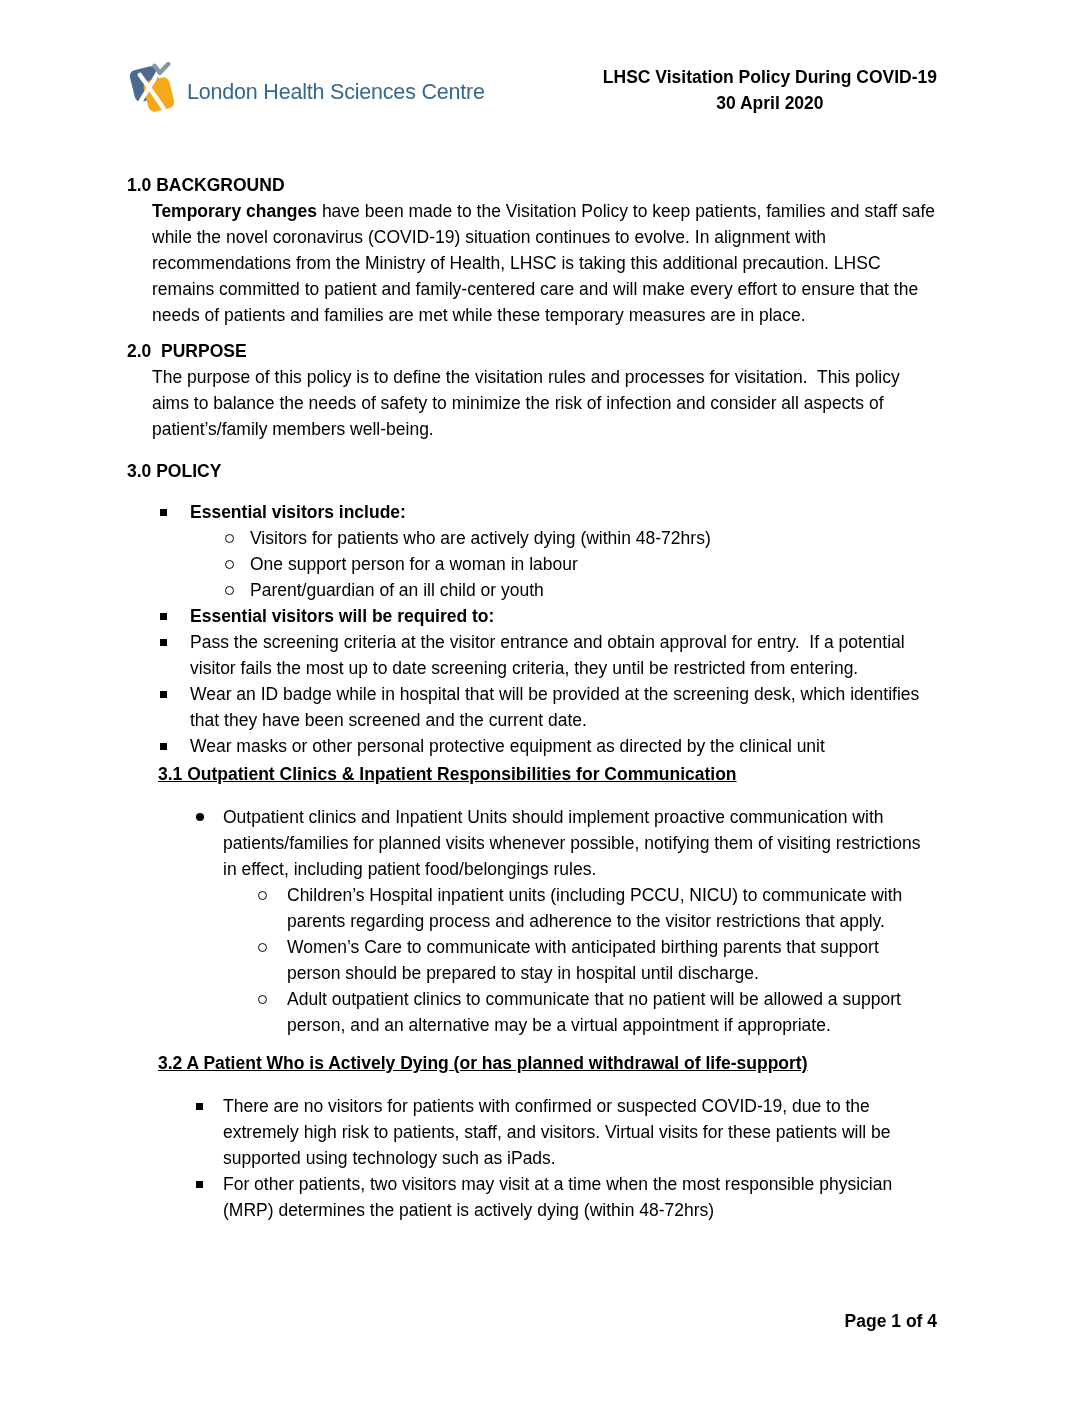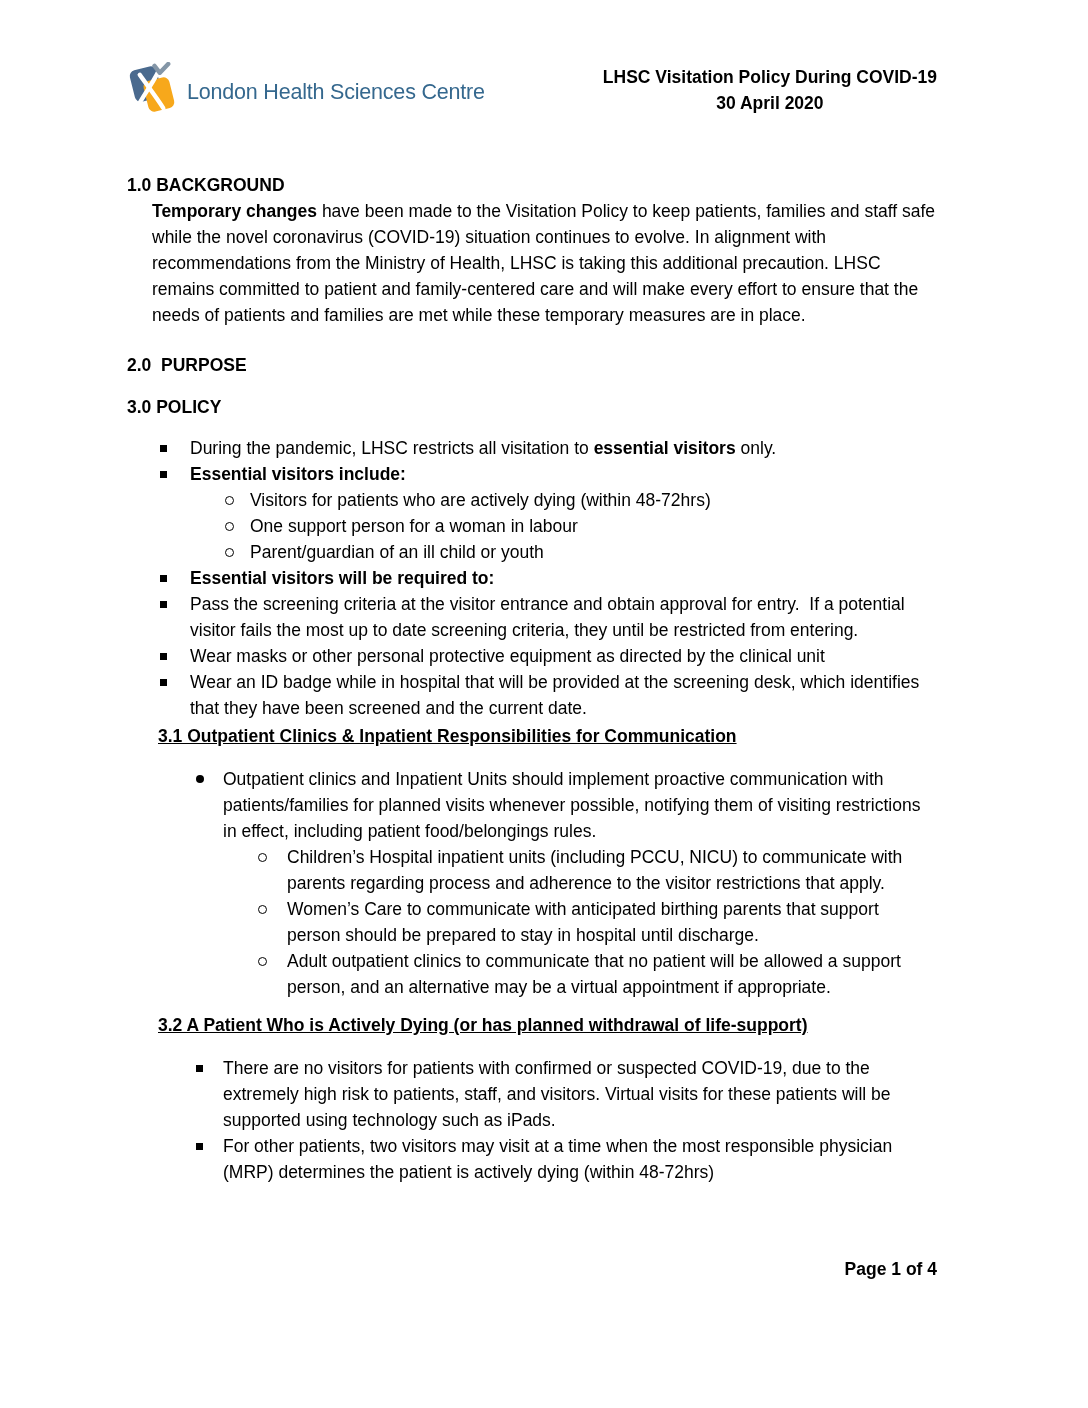--- a/index.html
+++ b/index.html
@@ -23,21 +23,21 @@
   .logo-mark { width:51px; height:51px; flex:0 0 auto; }
   .org-name { font-size:21.5px; color:#35688E; letter-spacing:-0.2px; line-height:1; padding-top:10px; }
   .doc-meta { text-align:center; font-weight:bold; line-height:26px; padding-top:2px; }
 
   
   .content { padding-top:57px; }
   .sec-heading { font-weight:bold; margin:0; }
   .sub-heading { font-weight:bold; text-decoration:underline; margin:0 0 0 31px; }
   .body-para { margin:0 0 0 25px; }
 
-  #purpose-heading { margin-top:24px; }
+  #purpose-heading { margin-top:10px; }
   #policy-heading  { margin-top:16px; }
   #s31-heading     { margin-top:2px; }
   #s32-heading     { margin-top:12px; }
 
   .list { margin:0; padding:0; list-style:none; }
   .policy-list { margin-top:15px; }
   .s31-list, .s32-list { margin-top:17px; }
 
   .li { display:flex; align-items:flex-start; }
   .li .txt { flex:1 1 auto; }
@@ -49,21 +49,21 @@
   .lvl2b  { margin-left:131px; } .lvl2b .mk  { flex:0 0 29px; }
 
   .mk { display:flex; align-items:flex-start; }
   .mk-sq     { width:7px; height:7px; background:#000; margin-top:10px; }
   .mk-dot    { width:8px; height:8px; background:#000; border-radius:50%; margin-top:9px; }
   .mk-circle { width:7px; height:7px; border:1.6px solid #000; border-radius:50%; margin-top:9px; background:transparent; }
 
   .bold { font-weight:bold; }
 
   .footer {
-    position:absolute; top:1256px; right:128px;
+    position:absolute; top:1308px; right:128px;
     font-weight:bold;
   }
 </style>
 </head>
 <body>
 
 <div class="page">
 
   <div class="header-row">
     <div class="logo-lockup">
@@ -81,30 +81,25 @@
       <div>30 April 2020</div>
     </div>
   </div>
 
   <div class="content">
 
     <p class="sec-heading t" id="bg-heading">1.0 BACKGROUND</p>
     <p class="body-para t"><b class="bold">Temporary changes</b><span class="t"> have been made to the Visitation Policy to keep patients, families and staff safe while the novel coronavirus (COVID-19) situation continues to evolve. In alignment with recommendations from the Ministry of Health, LHSC is taking this additional precaution. LHSC remains committed to patient and family-centered care and will make every effort to ensure that the needs of patients and families are met while these temporary measures are in place.</span></p>
 
     <p class="sec-heading t" id="purpose-heading">2.0  PURPOSE</p>
+    <p class="body-para t">The purpose of this policy is to define the visitation rules and processes for visitation.  This policy aims to balance the needs of safety to minimize the risk of infection and consider all aspects of patient’s/family members well-being.</p>
 
     <p class="sec-heading t" id="policy-heading">3.0 POLICY</p>
 
     <ul class="list policy-list">
-      <li class="li lvl1">
-        <span class="mk">
-            <span class="mk-sq"></span>
-          </span>
-        <span class="txt t"><span class="t">During the pandemic, LHSC restricts all visitation to </span><b class="bold t">essential visitors</b><span class="t"> only.</span></span>
-      </li>
       <li class="li lvl1">
         <span class="mk">
             <span class="mk-sq"></span>
           </span>
         <span class="txt t bold">Essential visitors include:</span>
       </li>
       <li class="li lvl2">
         <span class="mk">
             <span class="mk-circle"></span>
           </span>
@@ -131,27 +126,27 @@
       <li class="li lvl1">
         <span class="mk">
             <span class="mk-sq"></span>
           </span>
         <span class="txt t">Pass the screening criteria at the visitor entrance and obtain approval for entry.  If a potential visitor fails the most up to date screening criteria, they until be restricted from entering.</span>
       </li>
       <li class="li lvl1">
         <span class="mk">
             <span class="mk-sq"></span>
           </span>
-        <span class="txt t">Wear masks or other personal protective equipment as directed by the clinical unit</span>
+        <span class="txt t">Wear an ID badge while in hospital that will be provided at the screening desk, which identifies that they have been screened and the current date.</span>
       </li>
       <li class="li lvl1">
         <span class="mk">
             <span class="mk-sq"></span>
           </span>
-        <span class="txt t">Wear an ID badge while in hospital that will be provided at the screening desk, which identifies that they have been screened and the current date.</span>
+        <span class="txt t">Wear masks or other personal protective equipment as directed by the clinical unit</span>
       </li>
     </ul>
 
     <p class="sub-heading t" id="s31-heading">3.1 Outpatient Clinics &amp; Inpatient Responsibilities for Communication</p>
 
     <ul class="list s31-list">
       <li class="li lvl1b">
         <span class="mk">
             <span class="mk-dot"></span>
           </span>

